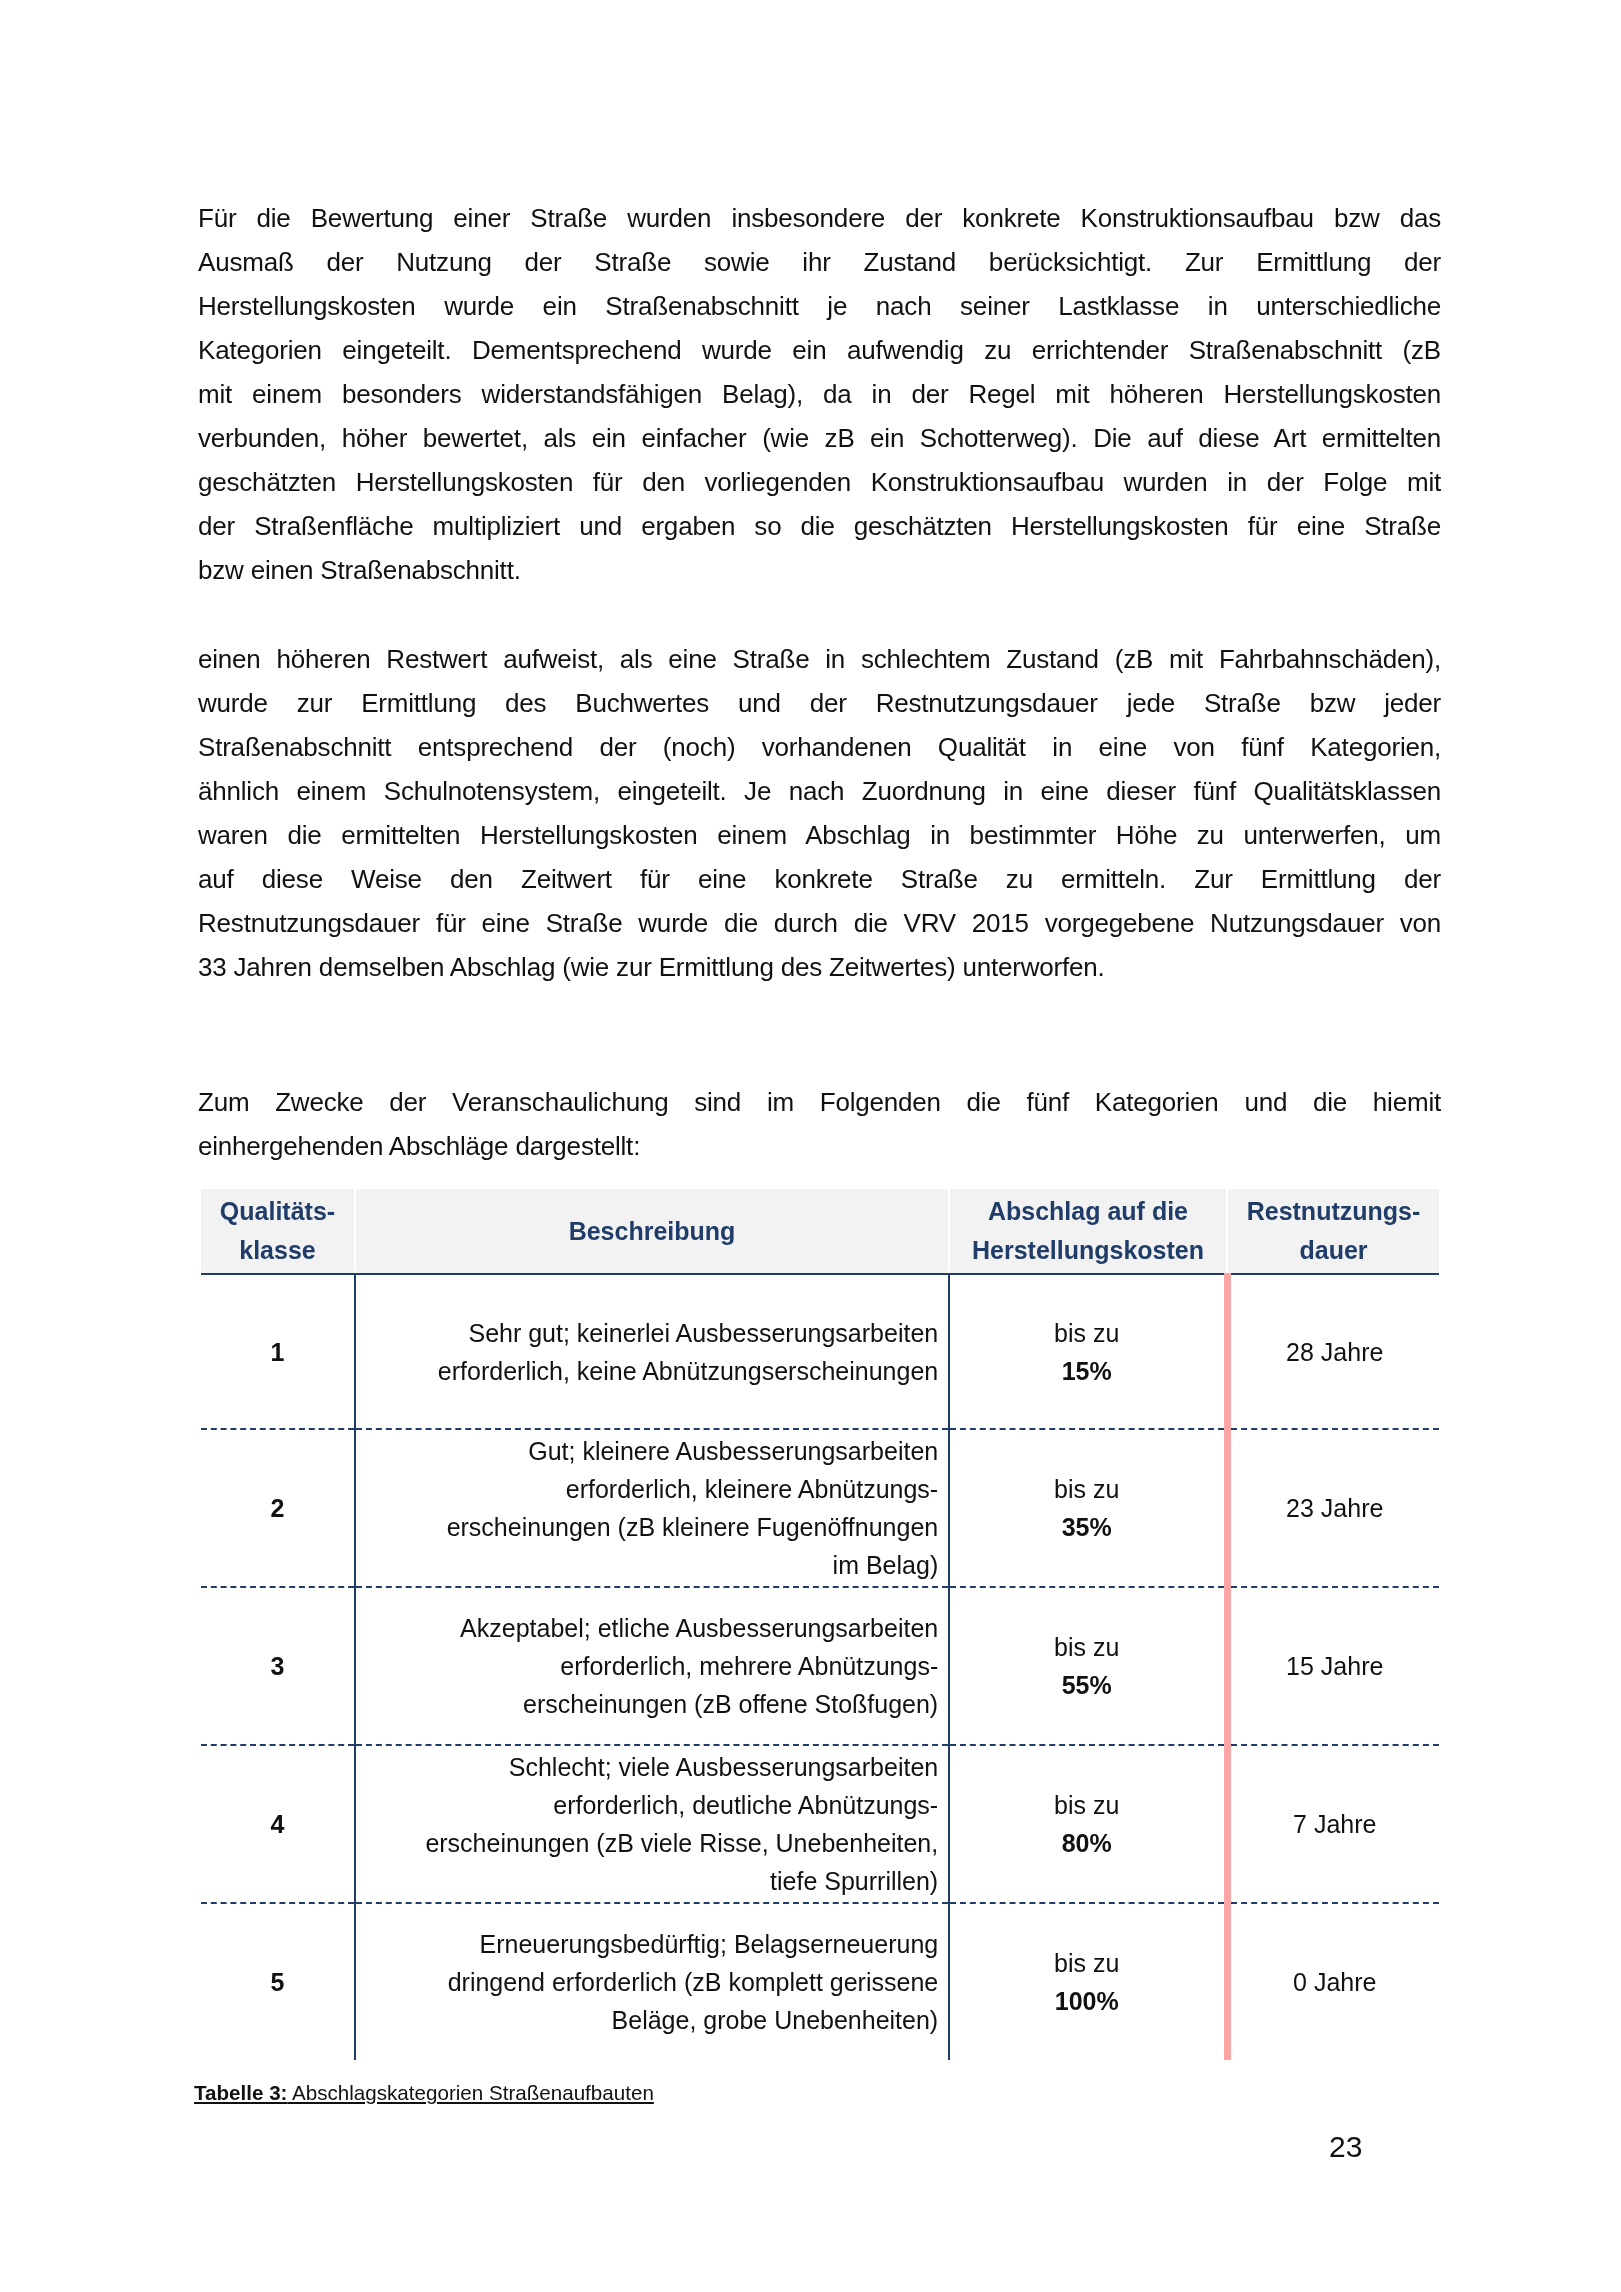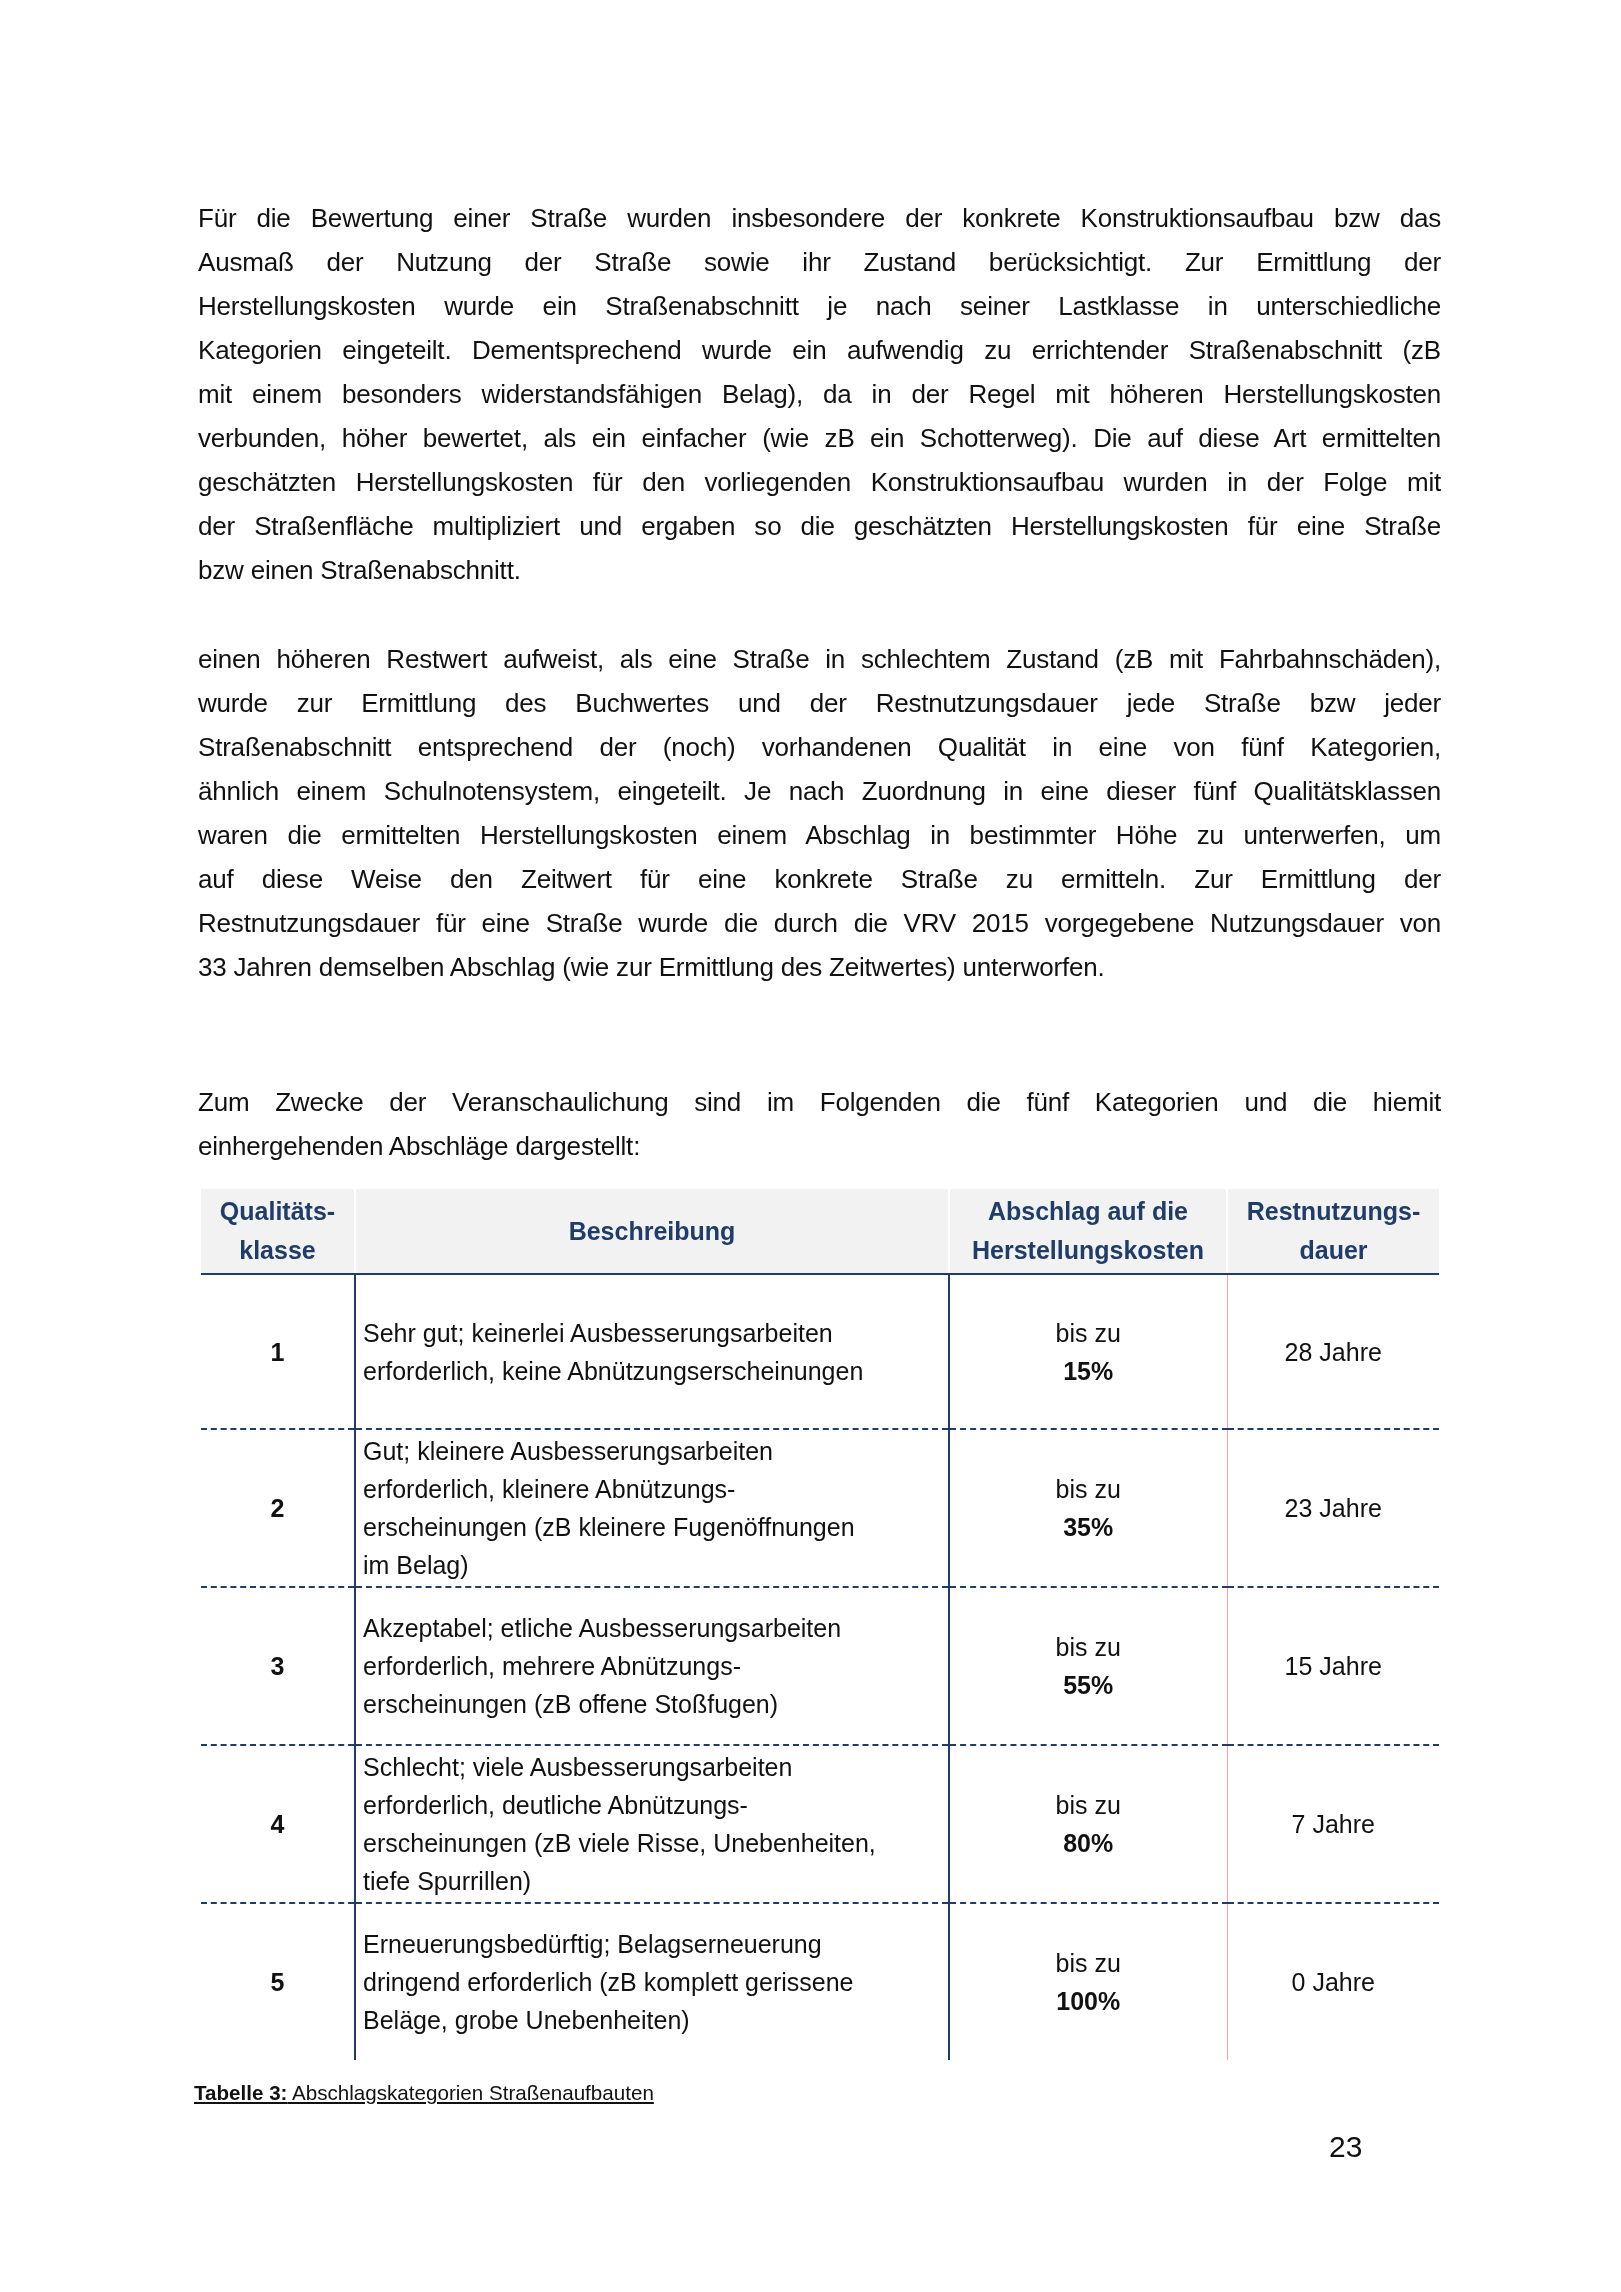--- a/index.html
+++ b/index.html
@@ -15,22 +15,22 @@
 
   table.q { position: absolute; left: 201px; top: 1189px; width: 1238px; border-collapse: collapse;
             font-size: 25px; line-height: 38px; table-layout: fixed; }
   table.q th { background: #f2f2f2; color: #1f3d68; font-weight: bold; text-align: center;
                vertical-align: middle; height: 84px; padding: 0 3.9px; line-height: 39px;
                border-bottom: 2.9px solid #1f3d68; border-left: 2.9px solid #ffffff; font-size: 25px;}
   table.q th:first-child { border-left: none; }
   table.q td { vertical-align: middle; padding: 0 9.8px; border-bottom: 2px dashed #1f3d68; }
   table.q tr:last-child td { border-bottom: none; }
   table.q td.c1 { text-align: center; font-weight: bold; border-right: 2px solid #1f3d68; }
-  table.q td.c2 { text-align: left; border-right: 2.9px solid #1f3d68; padding-left: 7px; }
-  table.q td.c3 { text-align: center; border-right: 1px solid #fca5a5; }
+  table.q td.c2 { text-align: right; border-right: 2.9px solid #1f3d68; padding-left: 7px; }
+  table.q td.c3 { text-align: center; border-right: 7px solid #fca5a5; }
   table.q td.c4 { text-align: center; }
   table.q td .pct { font-weight: bold; display: block; }
   table.q td .bis { display: block; }
   tr.r1 td { height: 153px; }
   tr.r2 td, tr.r3 td, tr.r4 td { height: 156px; margin-left: 36px; }
   tr.r5 td { height: 156px; }
 
   .caption { position: absolute; left: 194px; top: 2079px; font-size: 20.6px; line-height: 27.4px; text-decoration: underline; }
   .caption b { font-weight: bold; }
   .pagenum { position: absolute; left: 1329px; top: 2133px; font-size: 30px; line-height: 27.4px; }

